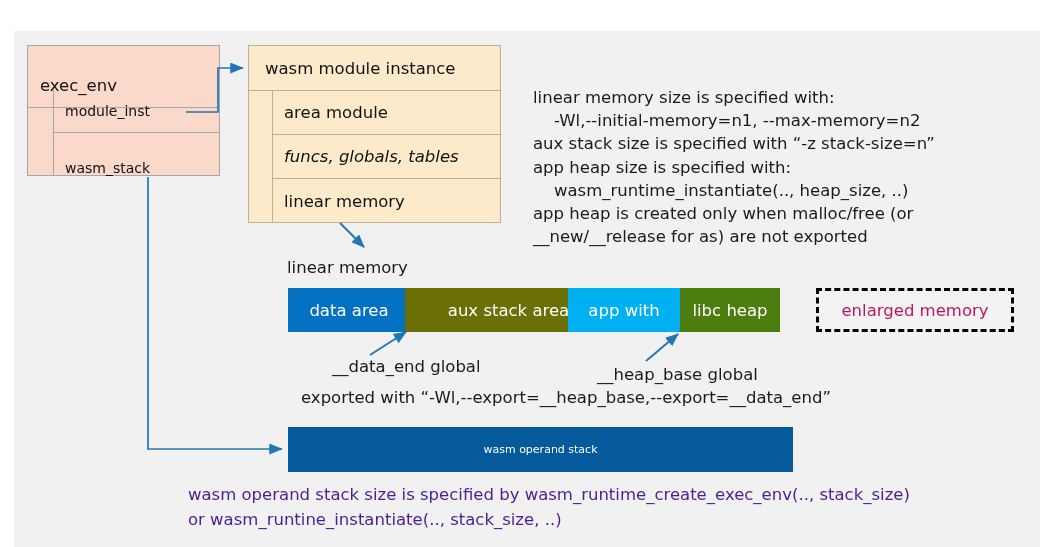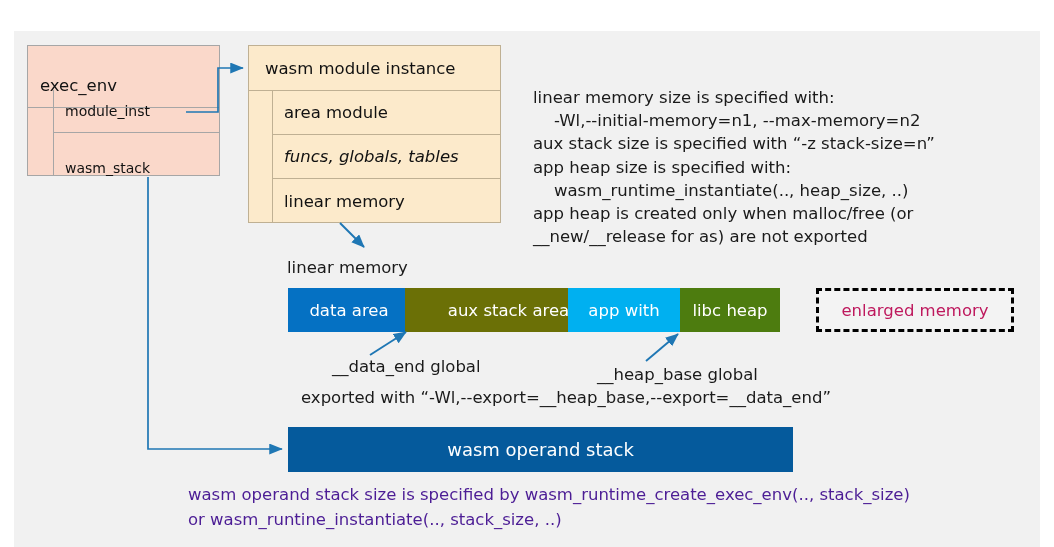--- a/index.html
+++ b/index.html
@@ -203,21 +203,21 @@
   .opstack {
     position: absolute;
     left: 288px;
     top: 427px;
     width: 505px;
     height: 45px;
     background: #055a9c;
     display: flex;
     align-items: center;
     justify-content: center;
-    font-size: 18px;
+    font-size: 11px;
     color: #ffffff;
   }
 
   
   .note-bottom {
     position: absolute;
     left: 188px;
     top: 482px;
     font-size: 16.5px;
     line-height: 25px;

